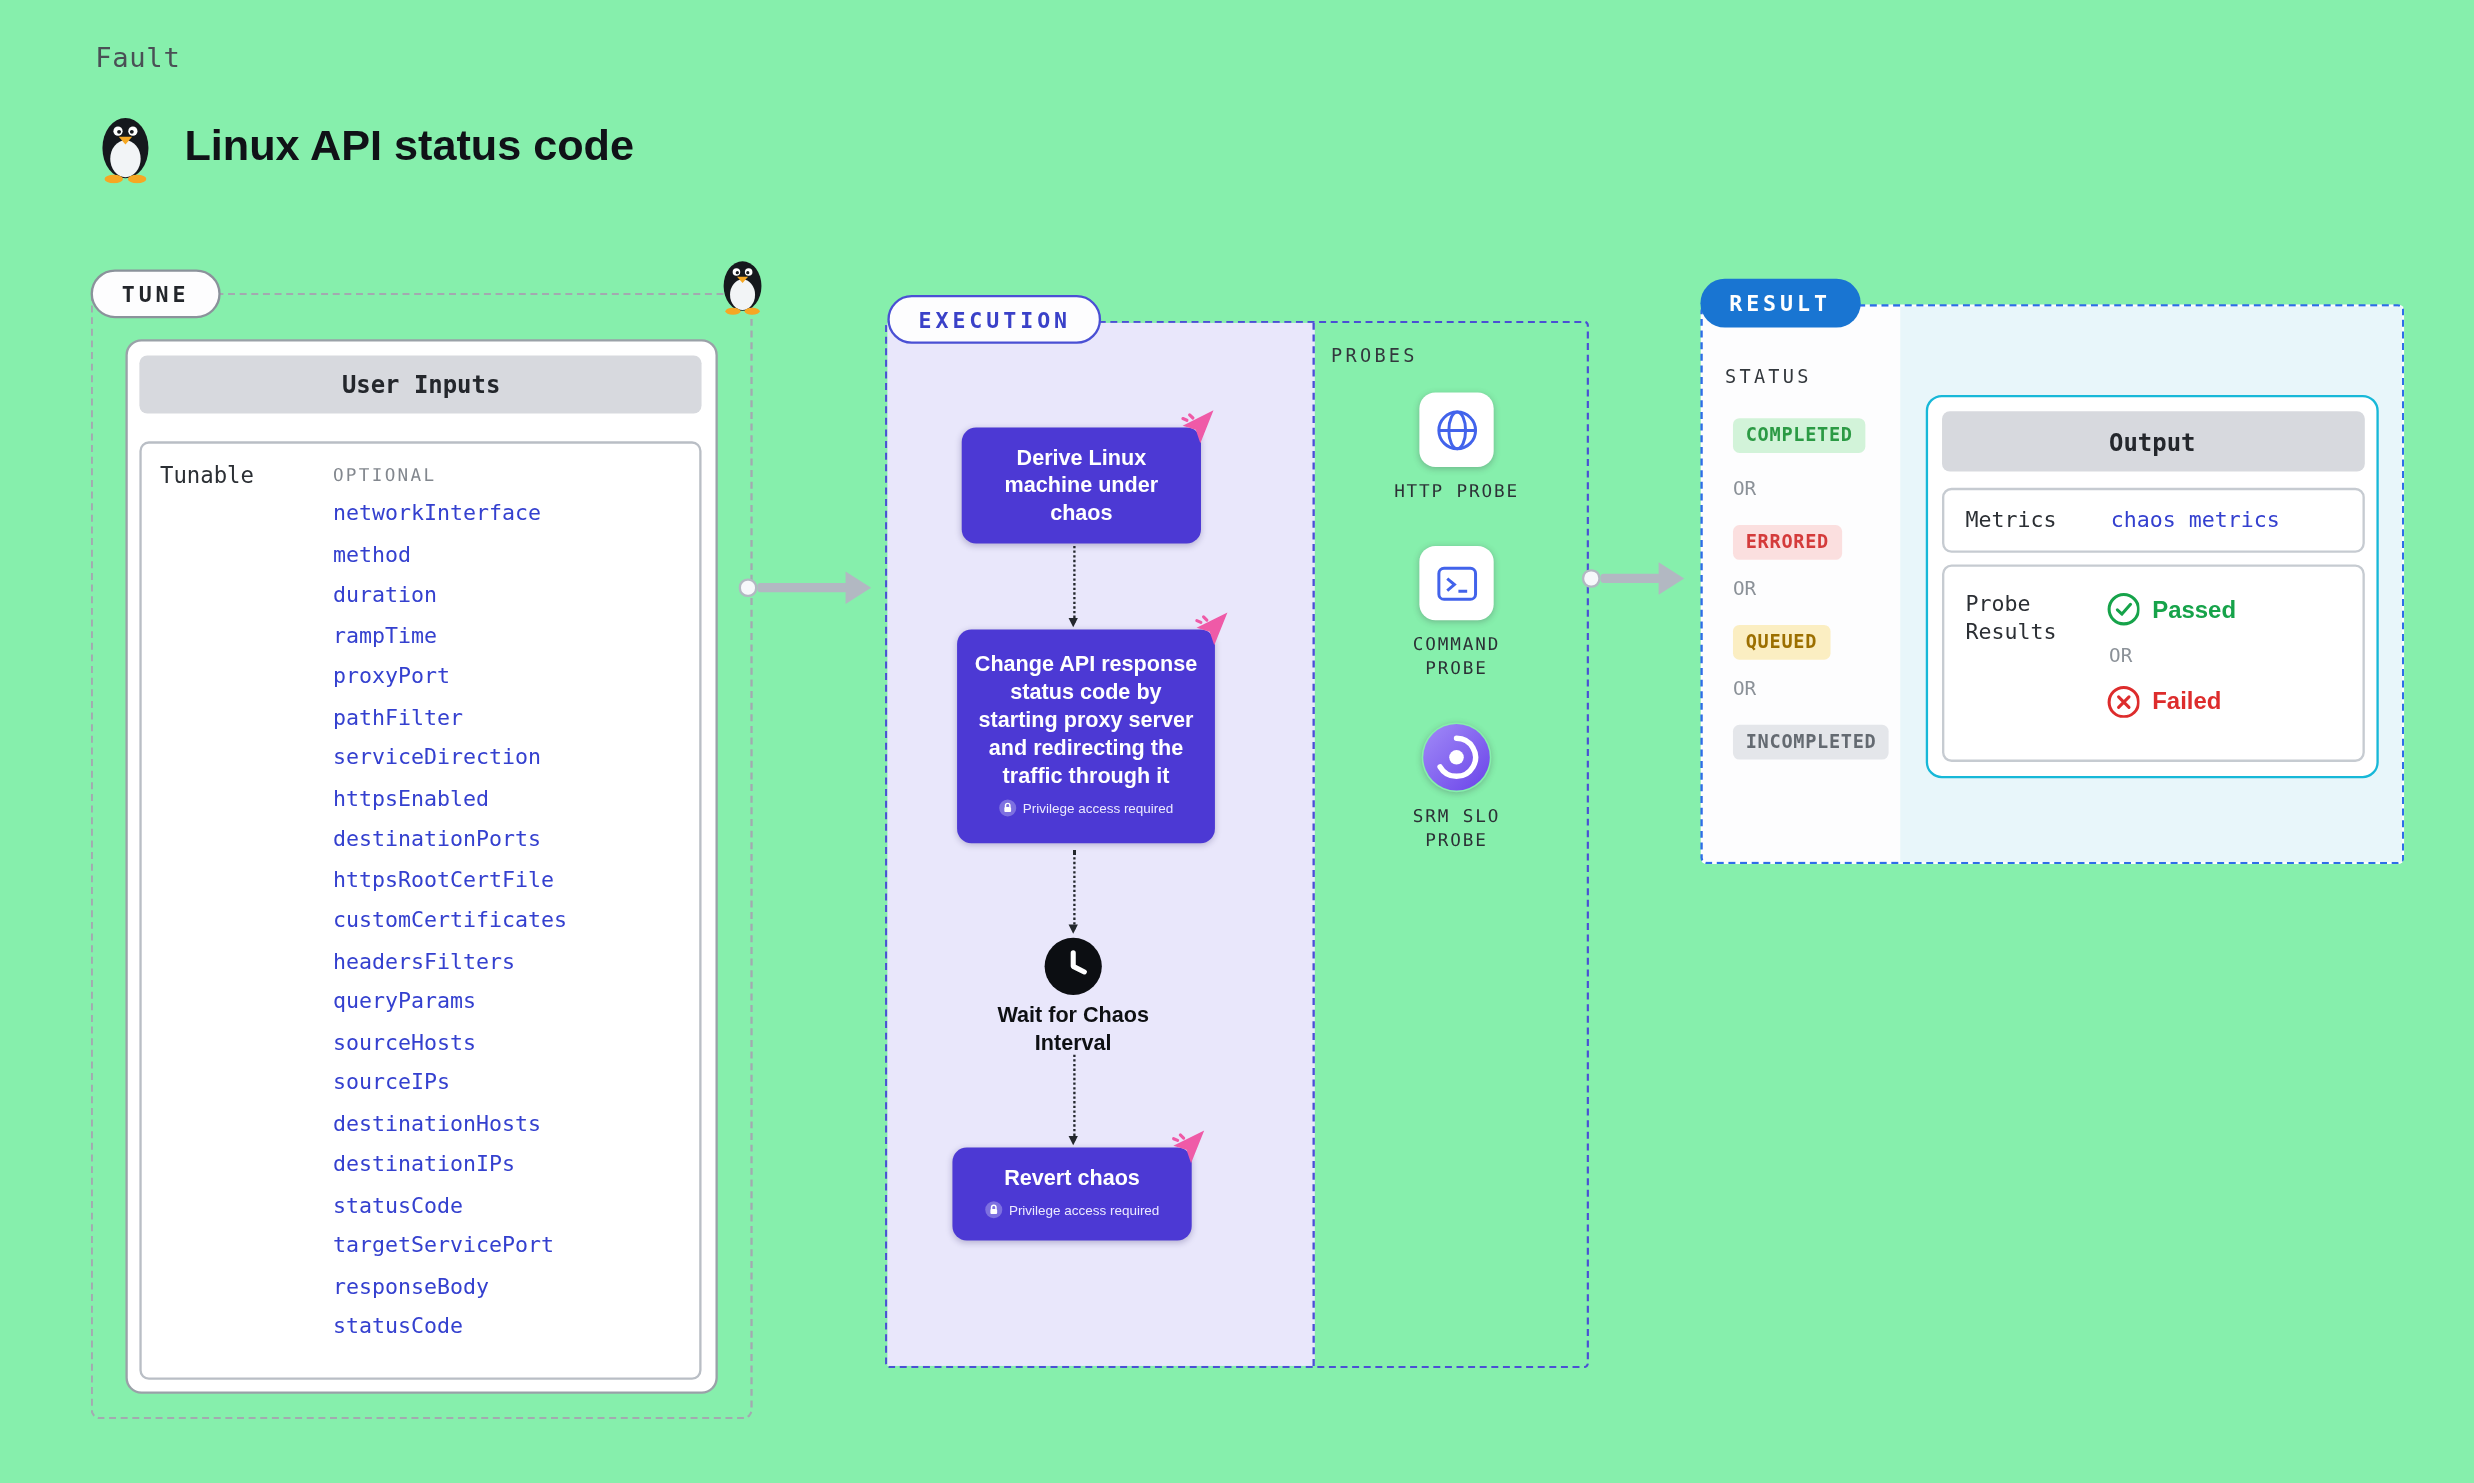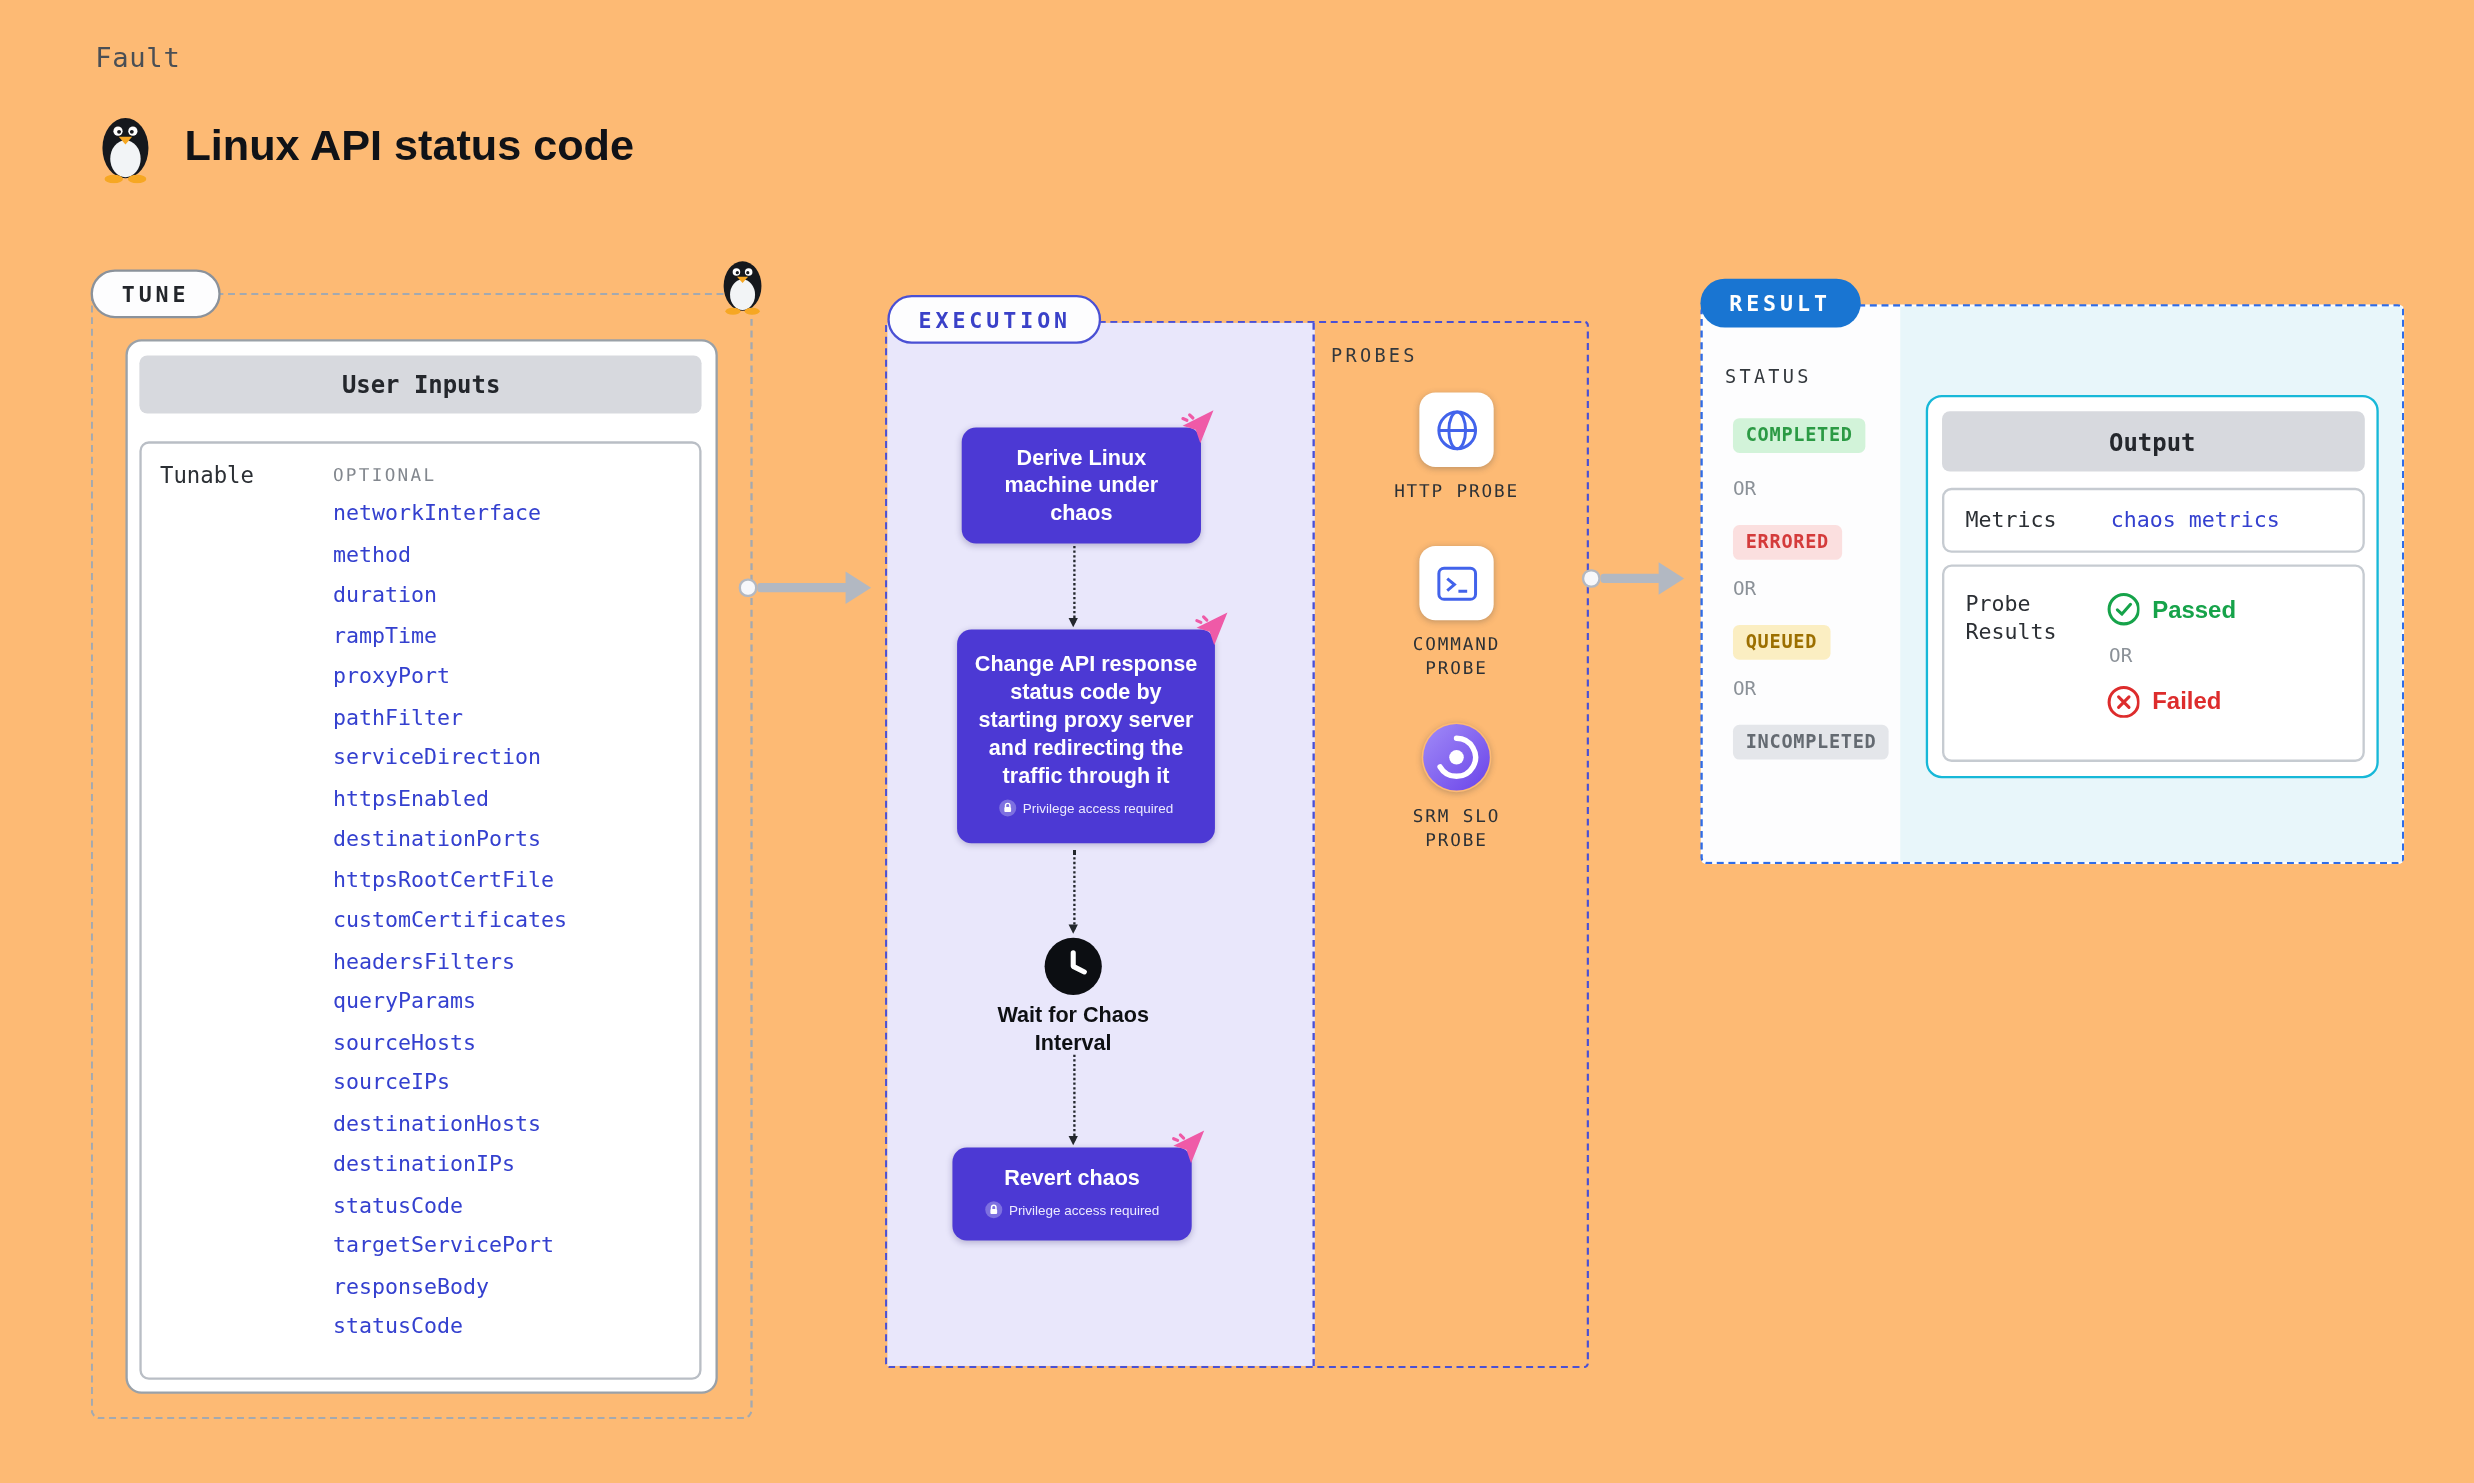--- a/index.html
+++ b/index.html
@@ -1,16 +1,16 @@
 <!DOCTYPE html>
 <html style="font-size:11px"><head>
 <meta charset="utf-8">
 <style>
   html,body{margin:0;padding:0;background:#f7f8fb;}
-  #viewport{width:2475px;height:1483px;overflow:hidden;background:#fdba74;}
+  #viewport{width:2475px;height:1483px;overflow:hidden;background:#86efac;}
   #canvas{position:relative;width:1065px;height:639px;transform:scale(2.323);transform-origin:0 0;
           font-family:"Liberation Sans","DejaVu Sans",sans-serif;color:#1c1f23;}
 
   
   .fault-kind{position:absolute;left:41px;top:18px;font-family:"DejaVu Sans Mono",monospace;
               font-size:11.7px;color:#4a4f55;letter-spacing:0.3px;}
   .title-row{position:absolute;left:41px;top:47px;display:flex;align-items:center;gap:12.4px;}
   .title-row .penguin svg{width:26px;height:32px;display:block;}
   .page-title{font-size:18.6px;font-weight:bold;color:#101217;}
 

